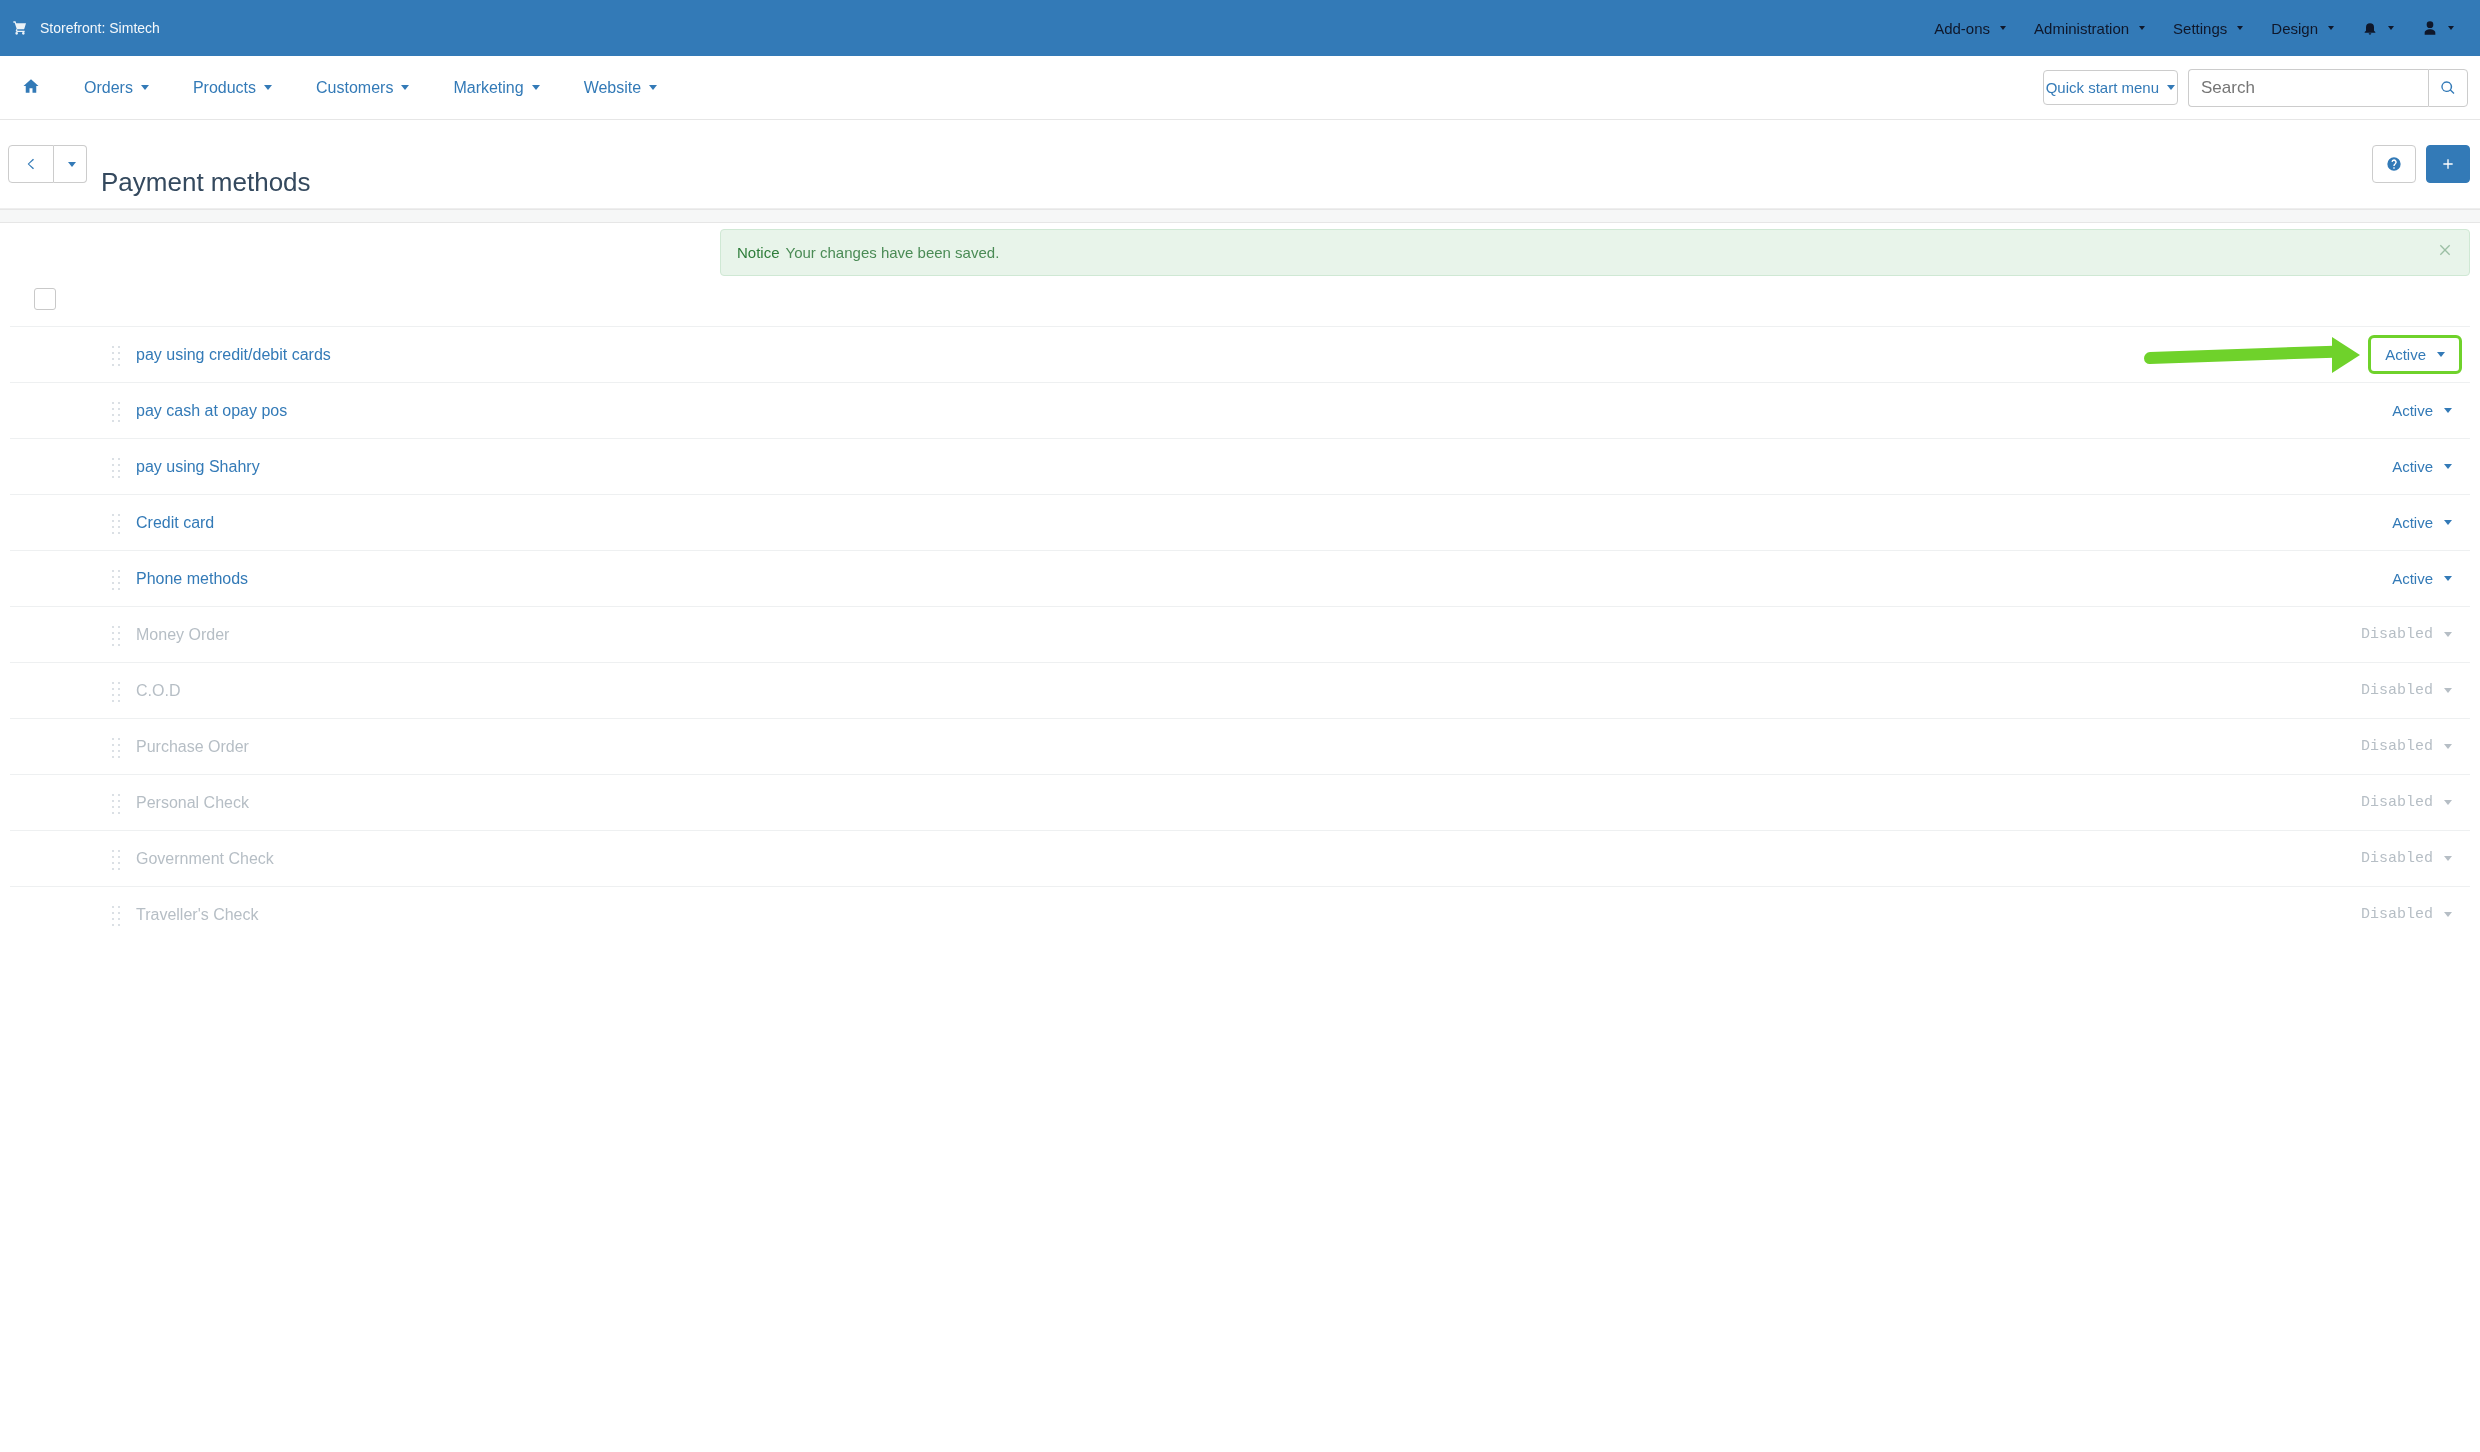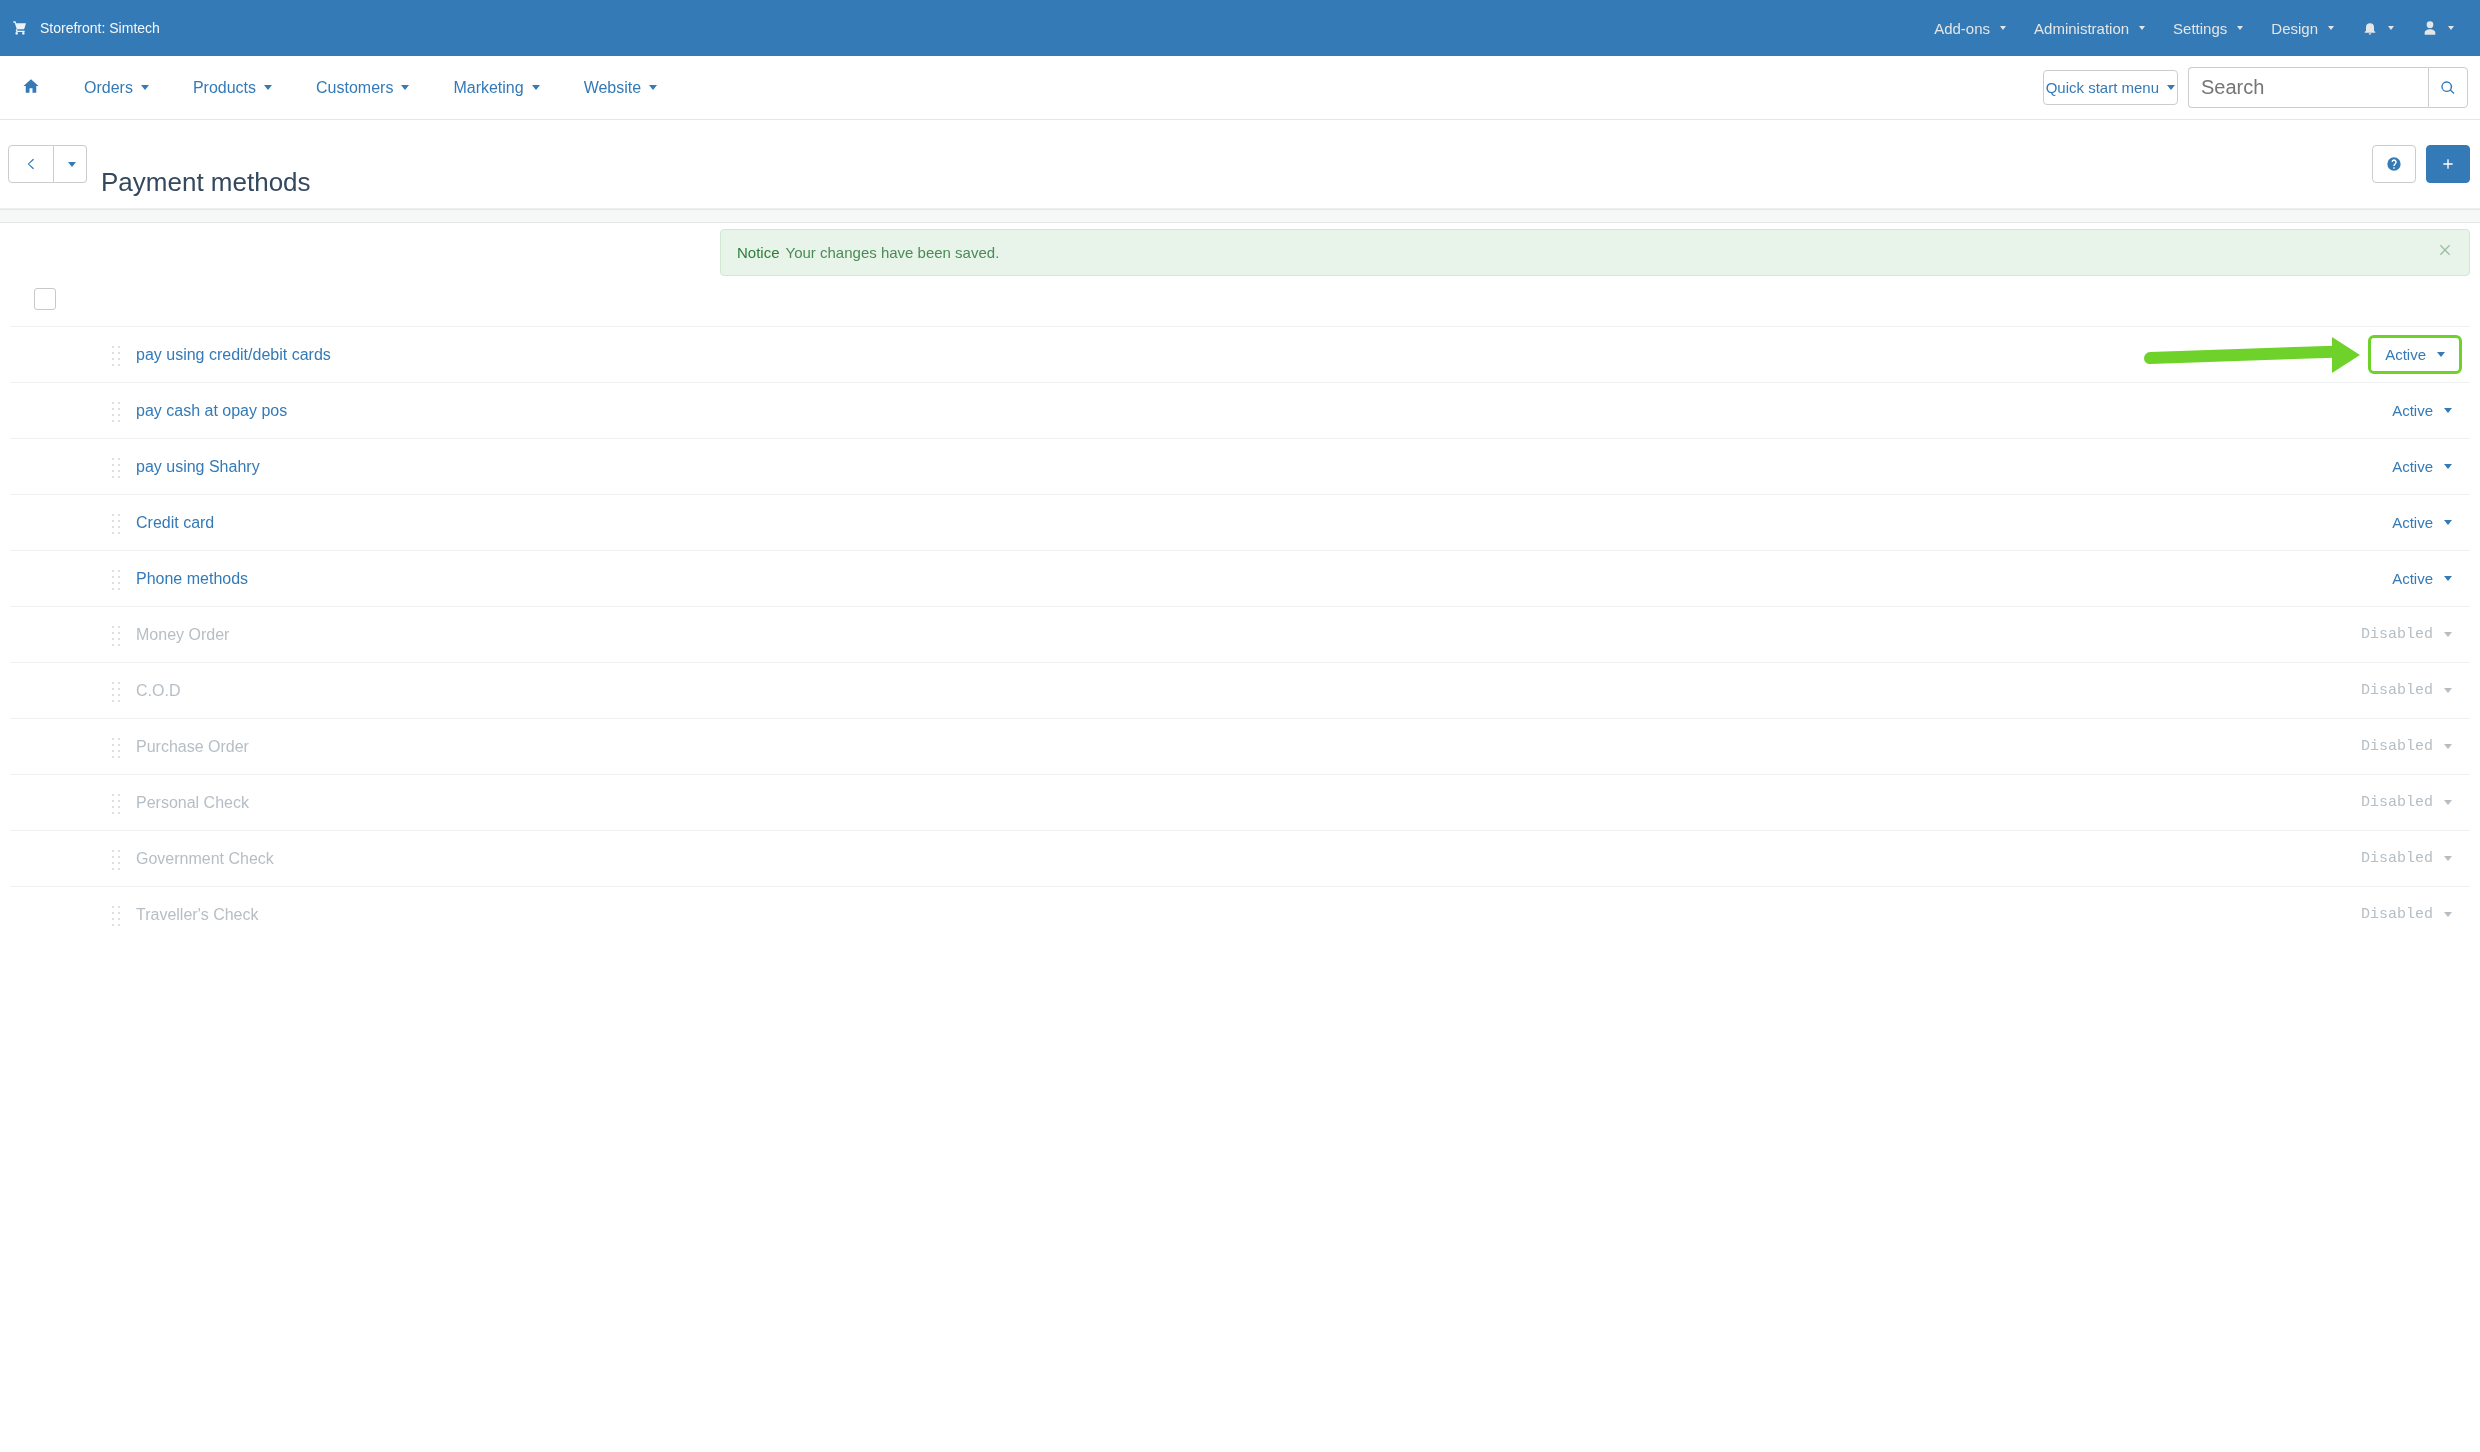--- a/index.html
+++ b/index.html
@@ -27,21 +27,21 @@
     align-items: center;
     gap: 12px;
   }
   .topbar-right {
     margin-left: auto;
     display: flex;
     align-items: center;
     gap: 0;
   }
   .topbar a, .topbar span.menu {
-    color: #e5e5e5;
+    color: #0f172a;
     text-decoration: none;
     font-size: 15px;
     padding: 0 14px;
     display: inline-flex;
     align-items: center;
     gap: 6px;
     height: 44px;
     cursor: pointer;
   }
   .topbar .storefront-label { opacity: .95; }
@@ -93,21 +93,21 @@
     background:#fff;
   }
   .search-group {
     display:flex;
   }
   .search-input {
     border:1px solid #ccc;
     border-right:none;
     border-radius:4px 0 0 4px;
     padding: 8px 12px;
-    font-size:20px;
+    font-size:17px;
     width:240px;
     color:#15803d;
   }
   .search-btn {
     border:1px solid #ccc;
     border-radius:0 4px 4px 0;
     background:#fff;
     width:40px;
     display:flex;align-items:center;justify-content:center;
     color:#337ab7;

